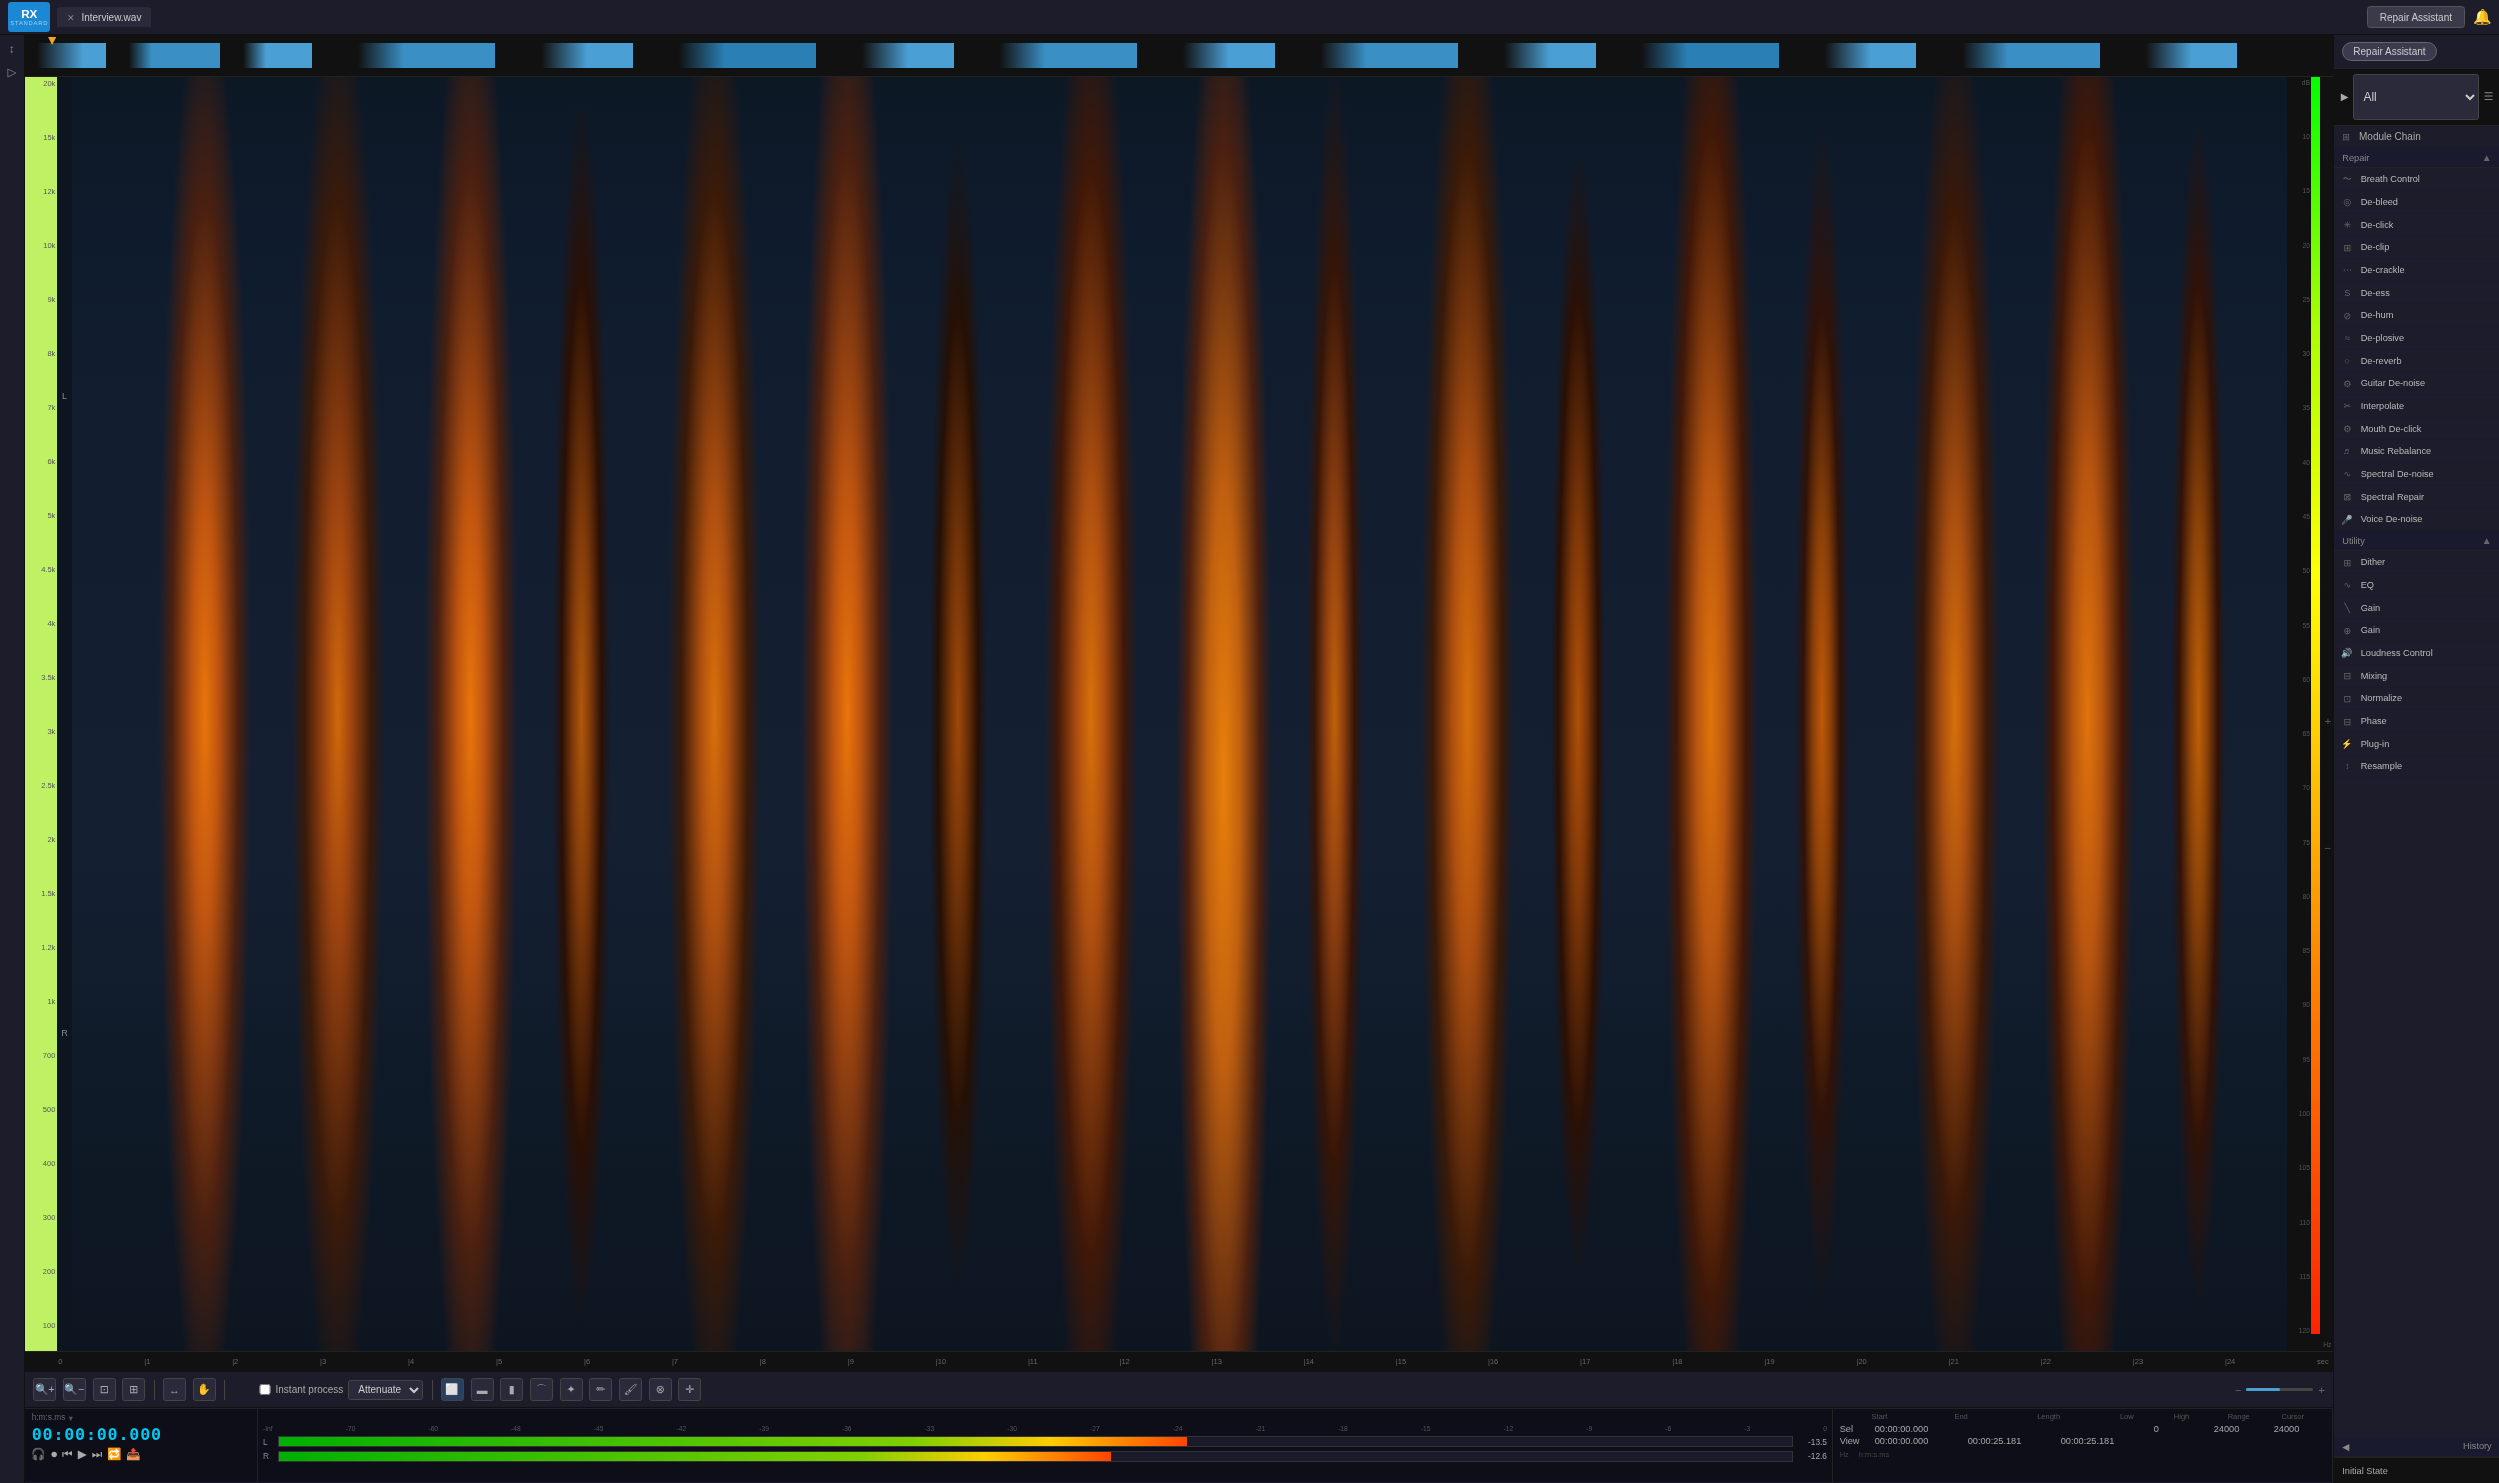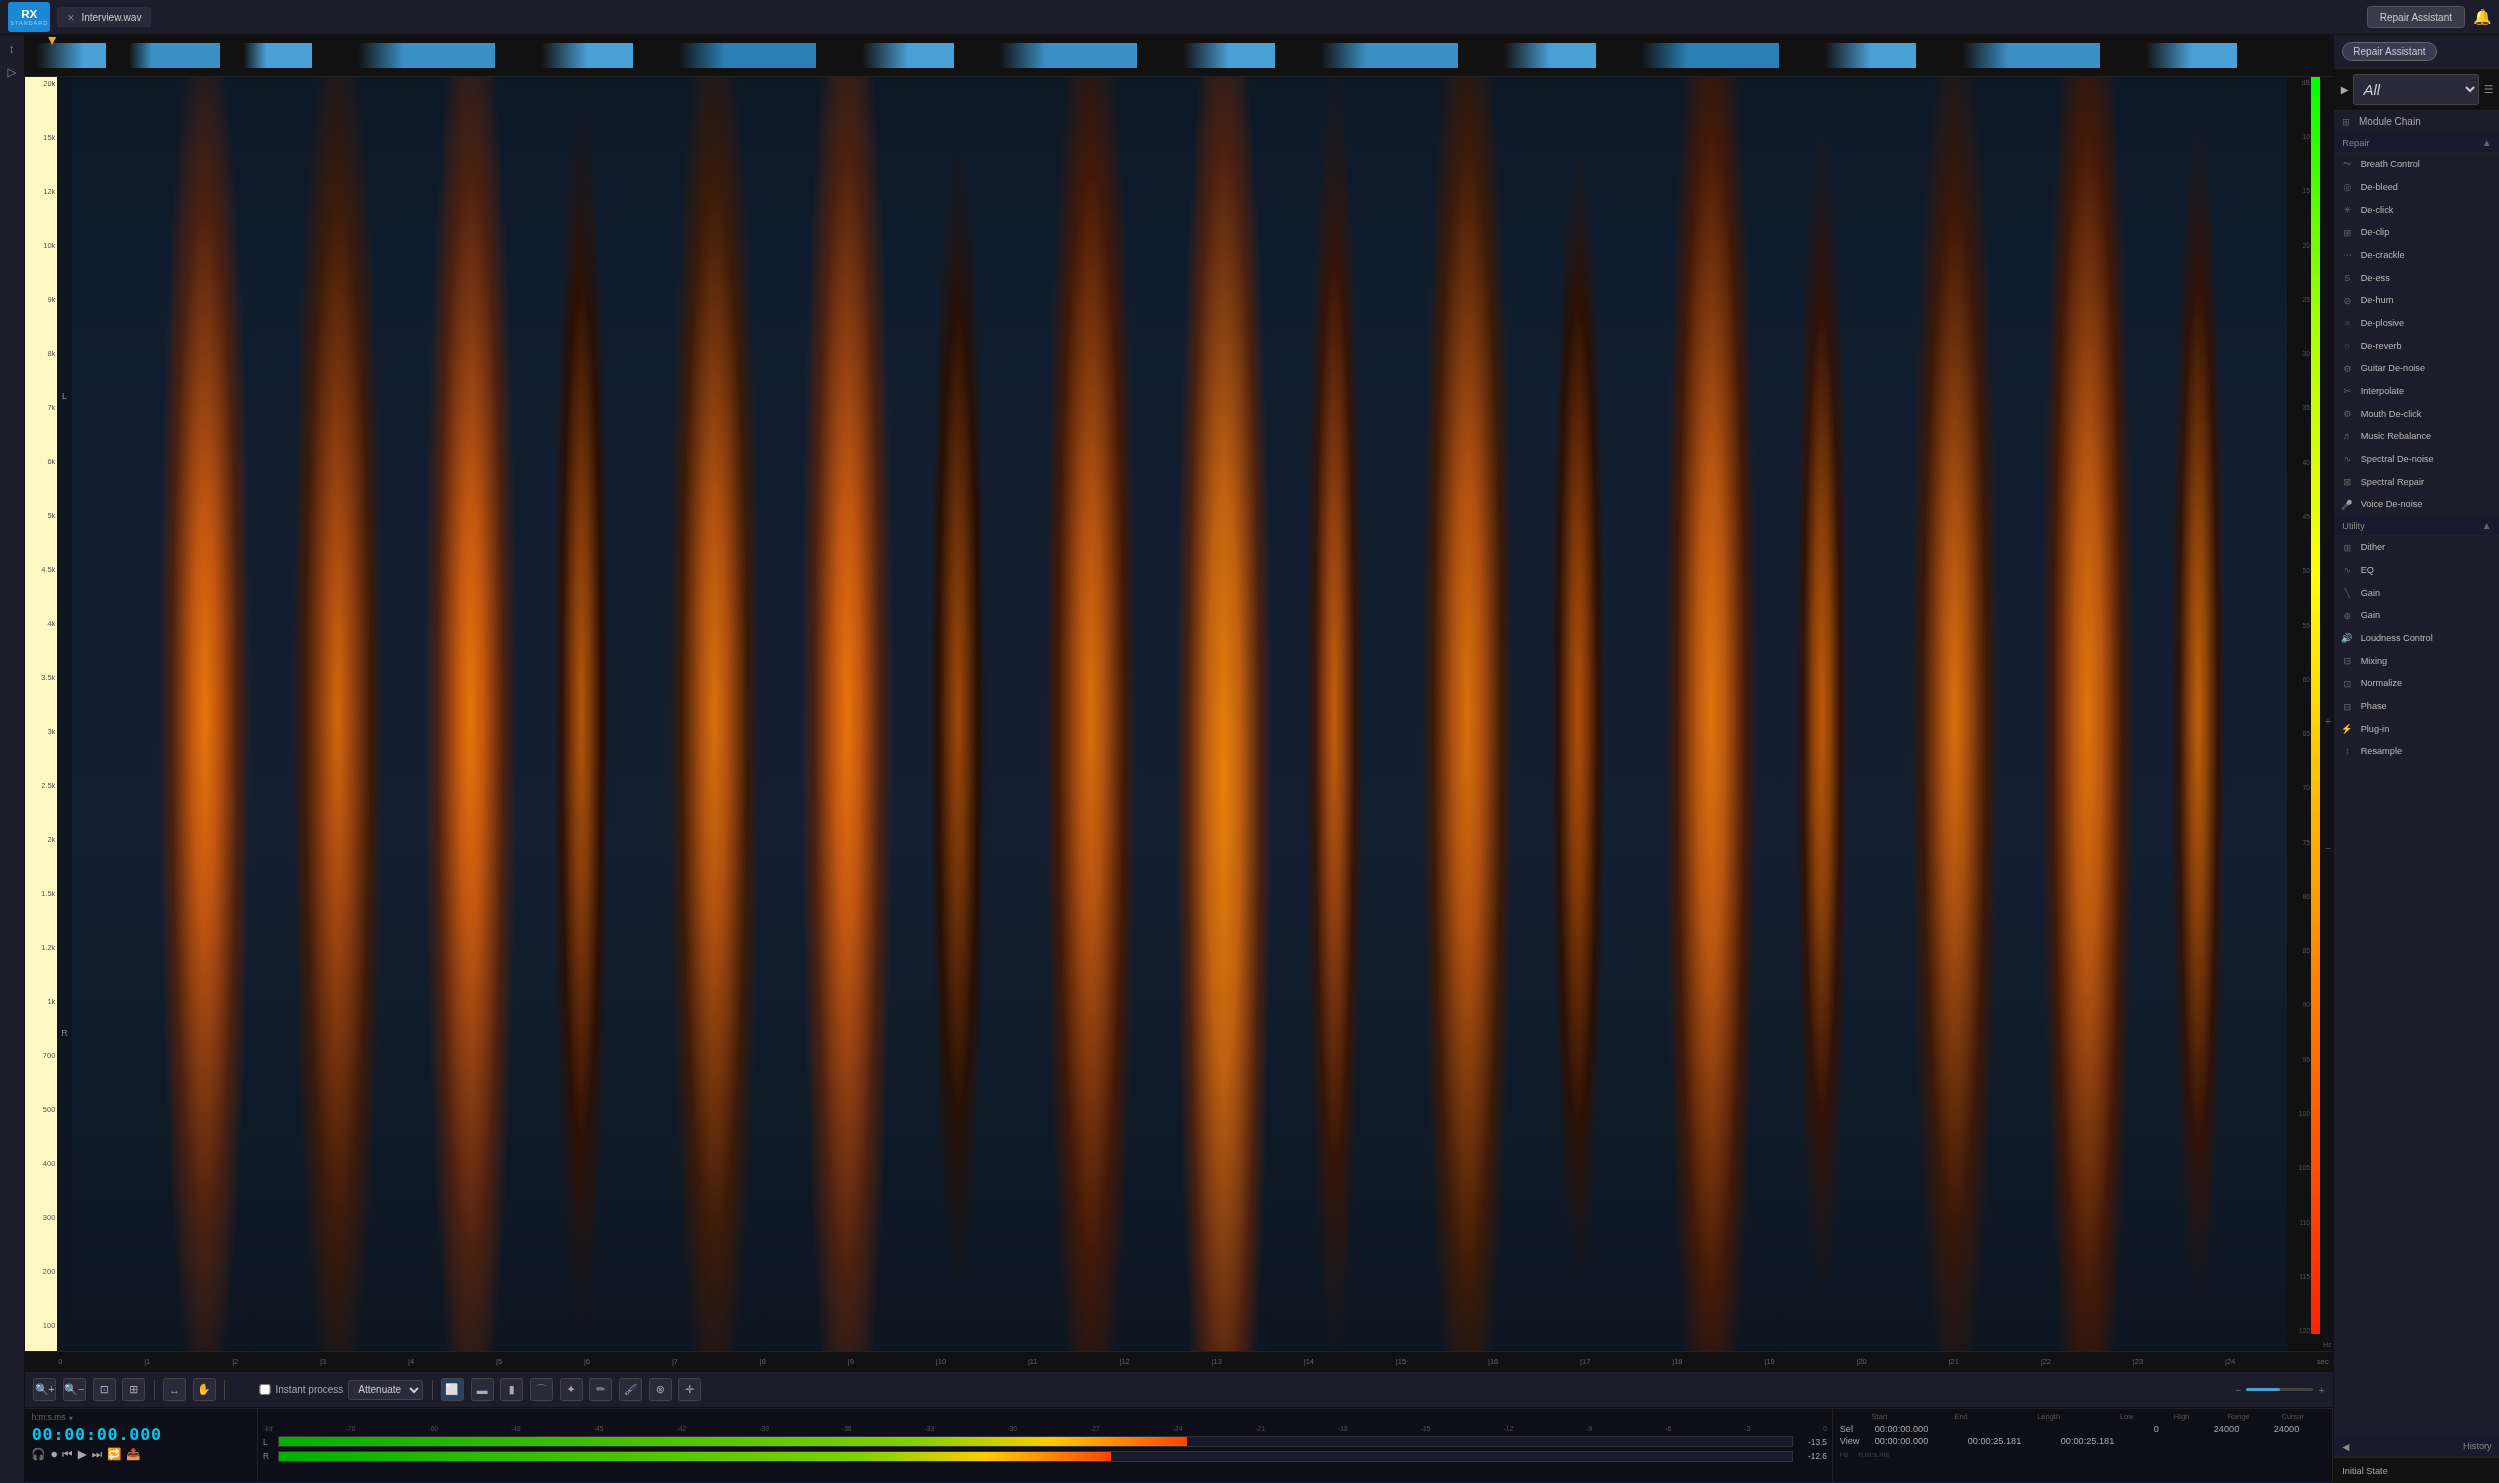--- a/index.html
+++ b/index.html
@@ -418,23 +418,22 @@
     .panel-header .play-btn {
       color: #aaa;
       font-size: 10px;
     }
     .panel-filter-select {
       flex: 1;
       background: #2a2a3a;
       border: 0.8px solid #444;
       border-radius: 2.5px;
       color: #ccc;
-      padding: 5px 5px;
-      font-size: 15px;
-      font-style: italic;
+      padding: 14px 5px;
+      font-size: 12px;
     }
     .panel-menu-btn {
       color: #888;
       cursor: pointer;
     }
 
     .module-chain-row {
       display: flex;
       align-items: center;
       padding: 5px 8.3px;
@@ -529,21 +528,21 @@
       width: 46px;
       background: #111;
       display: flex;
       flex-direction: column;
       position: relative;
       flex-shrink: 0;
     }
 
     .freq-label-col {
       width: 32px;
-      background: #fef9c3;
+      background: #bef264;
       display: flex;
       flex-direction: column;
       justify-content: space-between;
       padding: 1.7px 1.7px 21px 1.7px;
       font-size: 7.5px;
       color: #555;
       text-align: right;
       flex-shrink: 0;
     }
 

